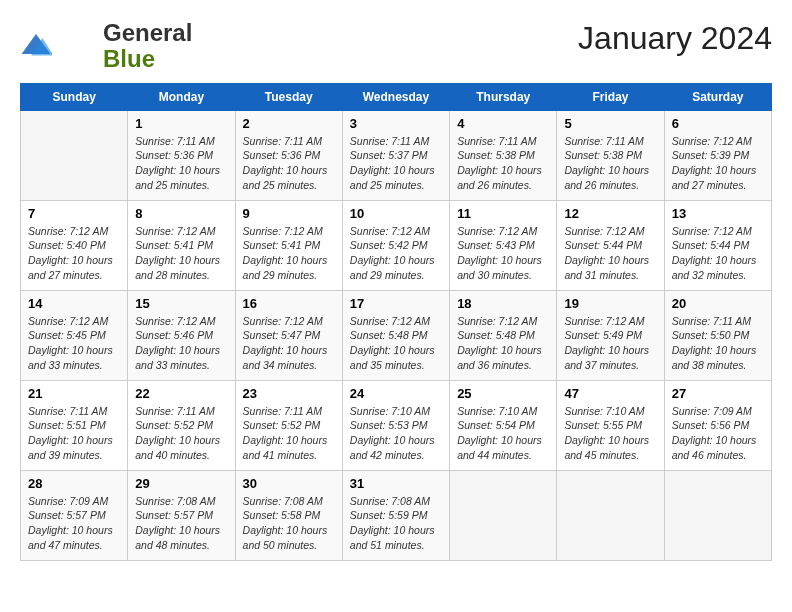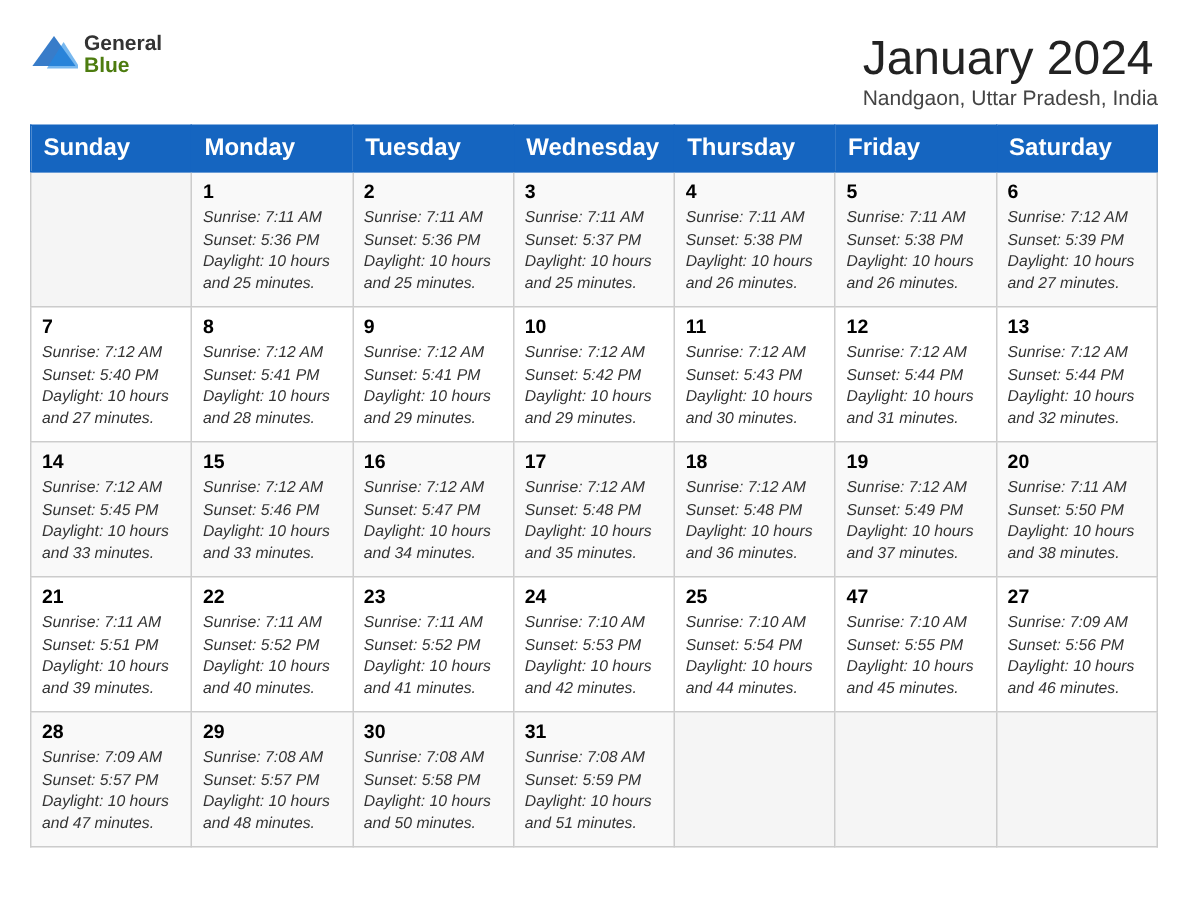--- a/index.html
+++ b/index.html
@@ -15,23 +15,24 @@
       justify-content: space-between;
       align-items: flex-start;
       margin-bottom: 10px;
     }
     .logo {
       display: flex;
       align-items: center;
       gap: 4px;
     }
     .logo-text {
-      font-size: 14px;
+      font-size: 24px;
       font-weight: bold;
       line-height: 1.1;
+      margin-left: 47px;
     }
     .logo-general { color: #333; }
     .logo-blue { color: #4d7c0f; }
     .logo-icon {
       width: 32px;
       height: 32px;
     }
     .title-block {
       text-align: left;
     }
@@ -46,22 +47,22 @@
     }
     table {
       width: 100%;
       border-collapse: collapse;
       font-size: 11px;
     }
     thead tr th {
       background-color: #1565c0;
       color: #fff;
       padding: 6px 8px;
-      text-align: left;
-      font-size: 16px;
+      text-align: center;
+      font-size: 12px;
       font-weight: bold;
       border: 1px solid #1565c0;
     }
     tbody tr td {
       border: 1px solid #ccc;
       padding: 5px 7px;
       vertical-align: top;
       background: #fff;
       width: calc(100% / 7);
       min-height: 80px;
@@ -95,21 +96,20 @@
       <polygon points="20,5 38,30 2,30" fill="#1565c0" opacity="0.85"></polygon>
       <polygon points="28,10 42,32 14,32" fill="#1e88e5" opacity="0.6"></polygon>
     </svg>
     <div class="logo-text">
       <div class="logo-general">General</div>
       <div class="logo-blue">Blue</div>
     </div>
   </div>
   <div class="title-block">
     <div class="month-title">January 2024</div>
-    <div class="subtitle">Nandgaon, Uttar Pradesh, India</div>
   </div>
 </div>
 
 <table>
   <thead>
     <tr>
     <th>Sunday</th>
         <th>Monday</th>
         <th>Tuesday</th>
         <th>Wednesday</th>

